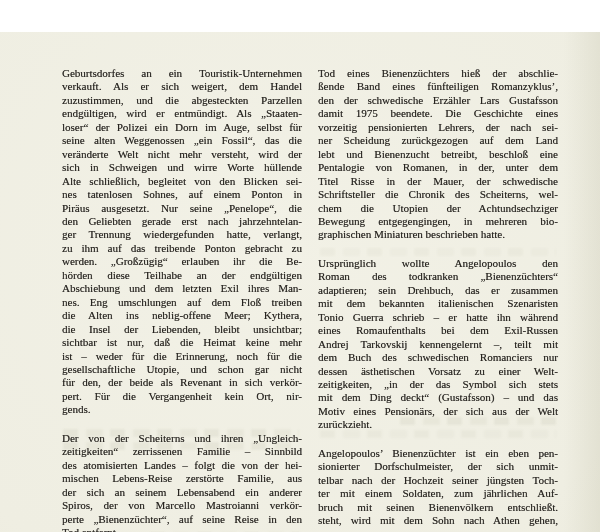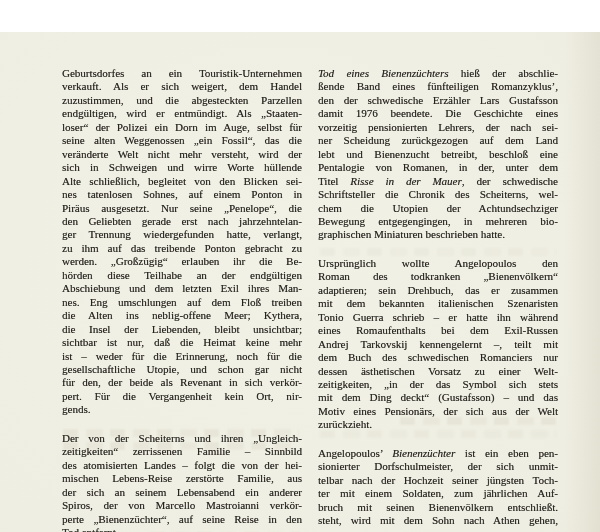--- a/index.html
+++ b/index.html
@@ -27,21 +27,21 @@
   .para + .para { margin-top: 15px; }
   .line {
     font-size: 11px;
     line-height: 13.45px;
     text-align: justify;
     text-align-last: justify;
     white-space: normal;
     text-shadow: 0.25px 0 0 rgba(39,36,32,.55);
   }
   .line.last { text-align-last: left; }
-  .it { font-style: italic; }
+  .it { }
   
   .ghost {
     position: absolute;
     height: 8px;
     pointer-events: none;
     filter: blur(1.3px);
     opacity: .55;
     background: repeating-linear-gradient(90deg,
       rgba(128,128,96,.16) 0 15px, rgba(128,128,96,0) 15px 23px,
       rgba(128,128,96,.12) 23px 40px, rgba(128,128,96,0) 40px 47px);
@@ -90,34 +90,34 @@
           <div class="line"><span>Spiros, der von Marcello Mastroianni verkör-</span></div>
           <div class="line"><span>perte „Bienenzüchter“, auf seine Reise in den</span></div>
           <div class="line last"><span>Tod entfernt.</span></div>
         </div>
       </div>
     <div class="col" id="col-right">
         <div class="para">
           <div class="line"><span class="it">Tod eines Bienenzüchters</span><span> hieß der abschlie-</span></div>
           <div class="line"><span>ßende Band eines fünfteiligen Romanzyklus’,</span></div>
           <div class="line"><span>den der schwedische Erzähler Lars Gustafsson</span></div>
-          <div class="line"><span>damit 1976 beendete. Die Geschichte eines</span></div>
+          <div class="line"><span>damit 1975 beendete. Die Geschichte eines</span></div>
           <div class="line"><span>vorzeitig pensionierten Lehrers, der nach sei-</span></div>
           <div class="line"><span>ner Scheidung zurückgezogen auf dem Land</span></div>
           <div class="line"><span>lebt und Bienenzucht betreibt, beschloß eine</span></div>
           <div class="line"><span>Pentalogie von Romanen, in der, unter dem</span></div>
           <div class="line"><span>Titel </span><span class="it">Risse in der Mauer</span><span>, der schwedische</span></div>
           <div class="line"><span>Schriftsteller die Chronik des Scheiterns, wel-</span></div>
           <div class="line"><span>chem die Utopien der Achtundsechziger</span></div>
           <div class="line"><span>Bewegung entgegengingen, in mehreren bio-</span></div>
           <div class="line last"><span>graphischen Miniaturen beschrieben hatte.</span></div>
         </div>
         <div class="para">
           <div class="line"><span>Ursprünglich wollte Angelopoulos den</span></div>
-          <div class="line"><span>Roman des todkranken „Bienenvölkern“</span></div>
+          <div class="line"><span>Roman des todkranken „Bienenzüchters“</span></div>
           <div class="line"><span>adaptieren; sein Drehbuch, das er zusammen</span></div>
           <div class="line"><span>mit dem bekannten italienischen Szenaristen</span></div>
           <div class="line"><span>Tonio Guerra schrieb – er hatte ihn während</span></div>
           <div class="line"><span>eines Romaufenthalts bei dem Exil-Russen</span></div>
           <div class="line"><span>Andrej Tarkovskij kennengelernt –, teilt mit</span></div>
           <div class="line"><span>dem Buch des schwedischen Romanciers nur</span></div>
           <div class="line"><span>dessen ästhetischen Vorsatz zu einer Welt-</span></div>
           <div class="line"><span>zeitigkeiten, „in der das Symbol sich stets</span></div>
           <div class="line"><span>mit dem Ding deckt“ (Gustafsson) – und das</span></div>
           <div class="line"><span>Motiv eines Pensionärs, der sich aus der Welt</span></div>

